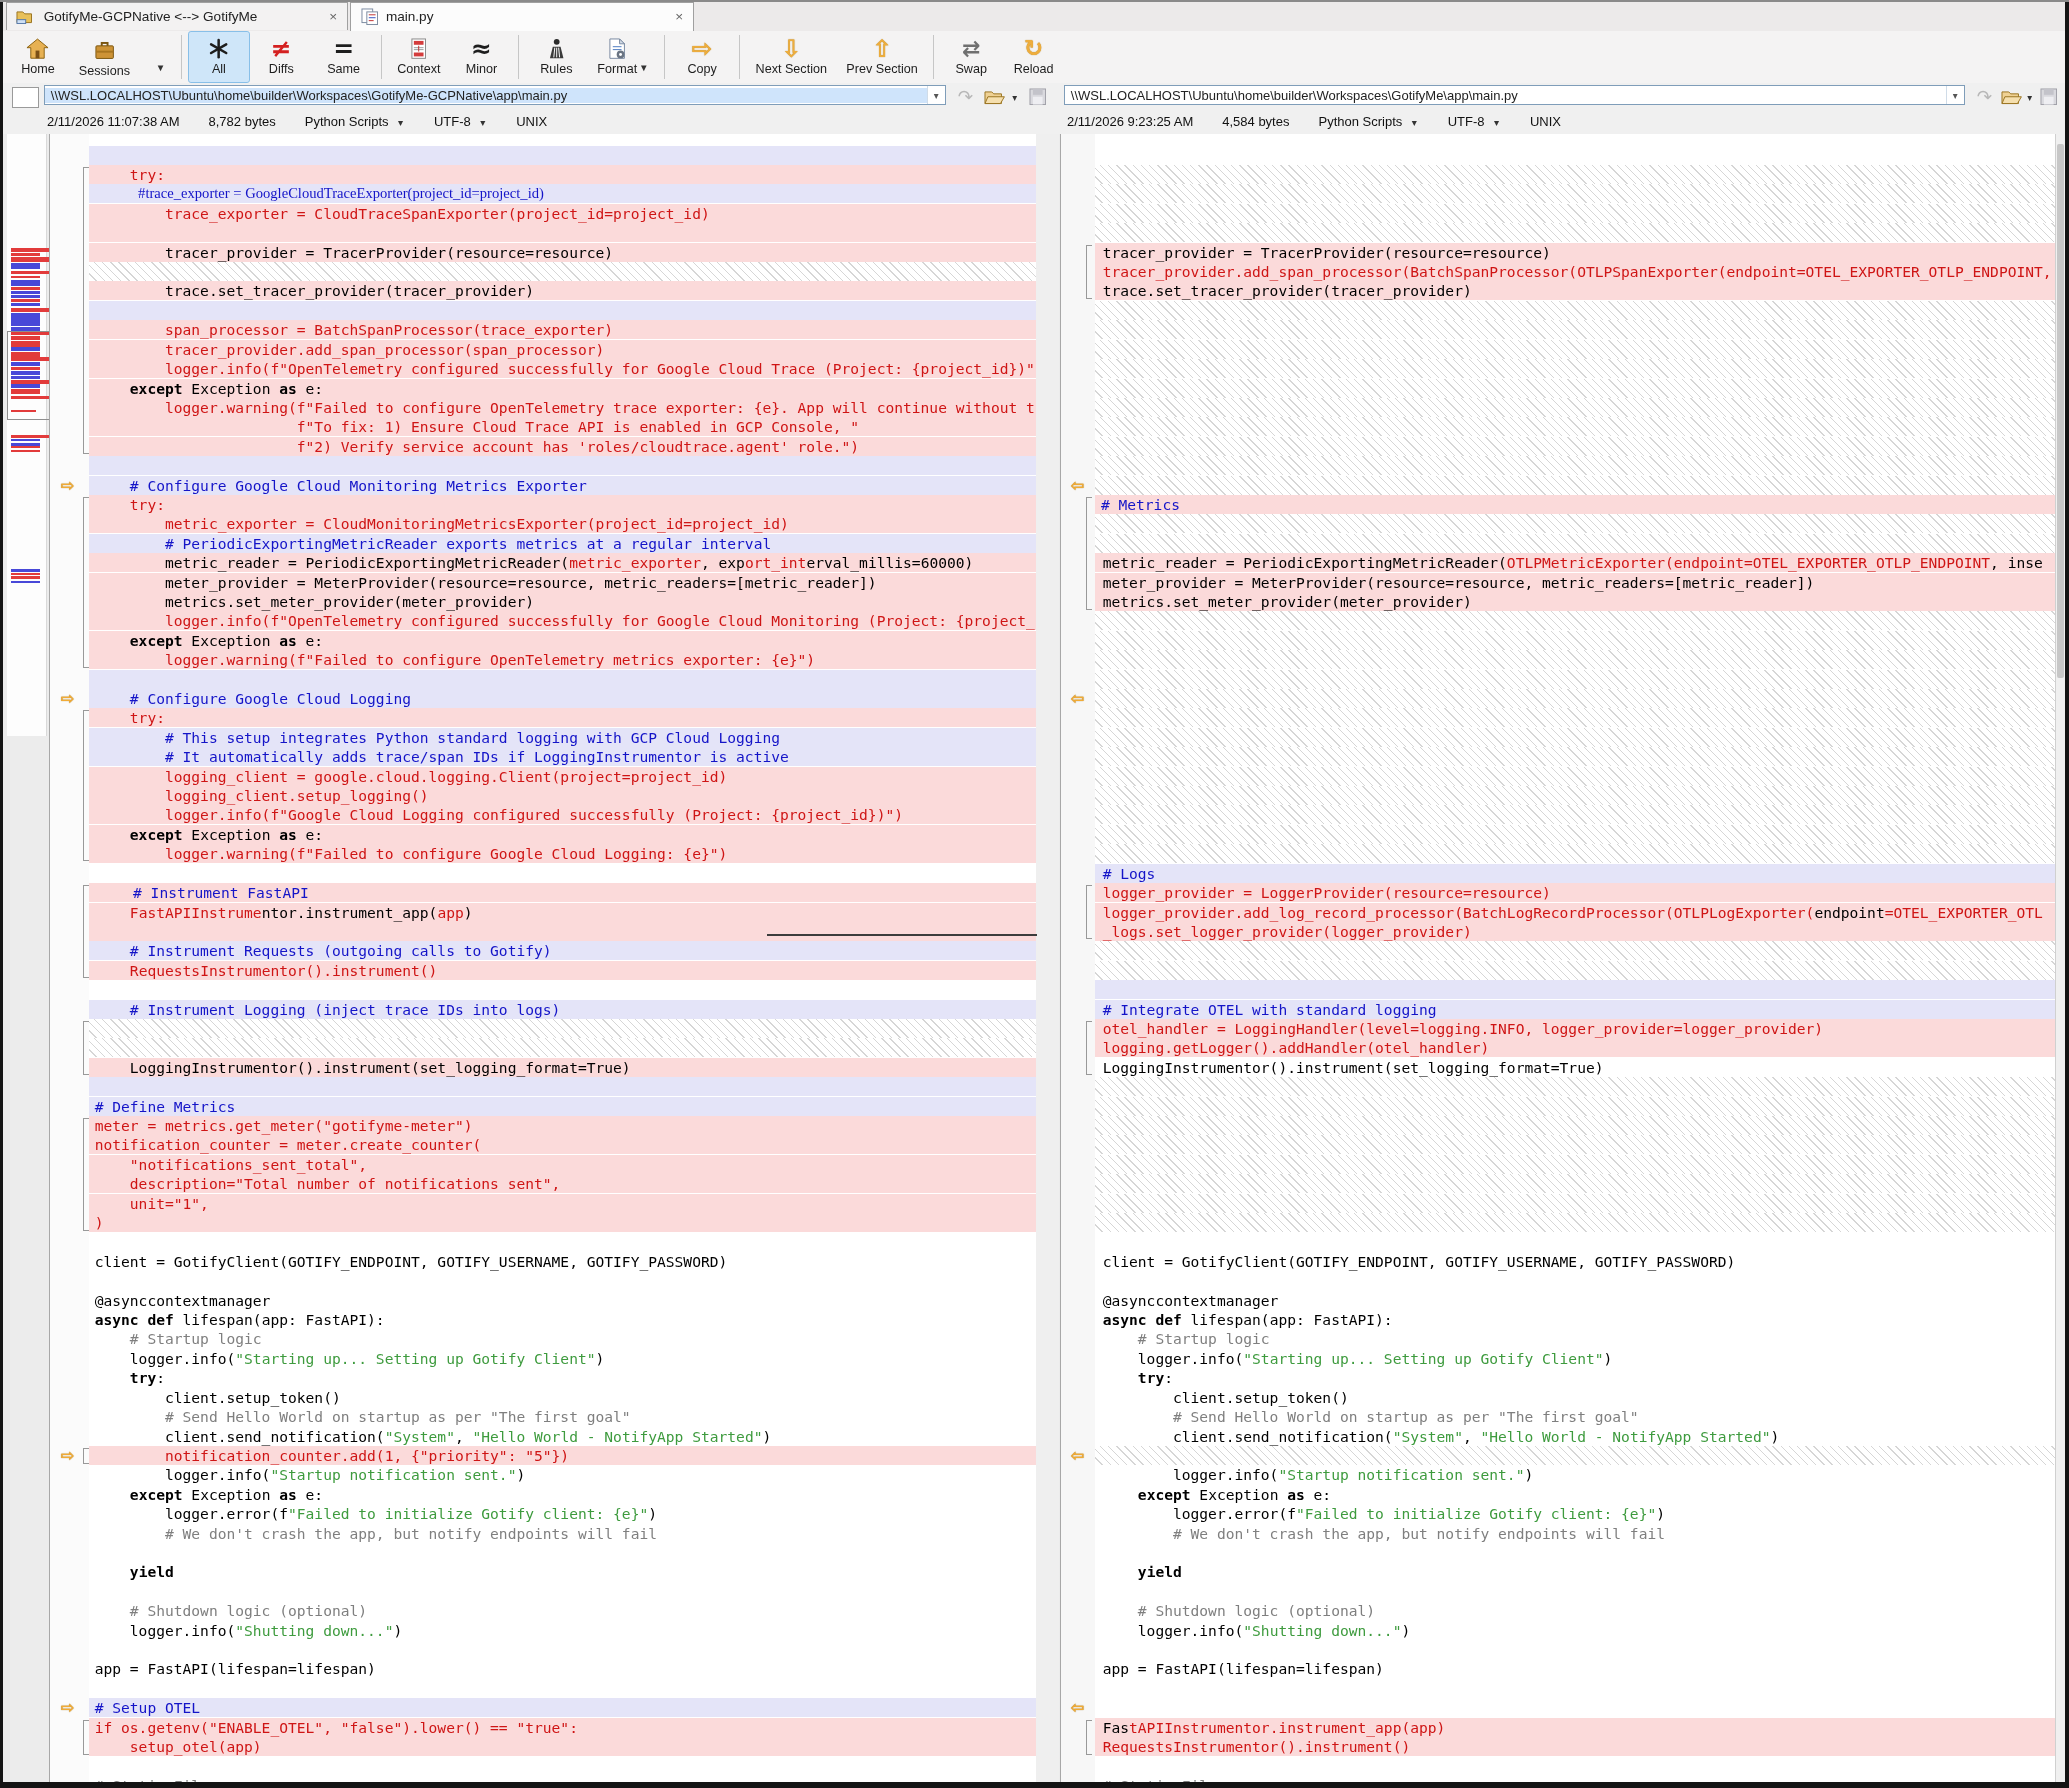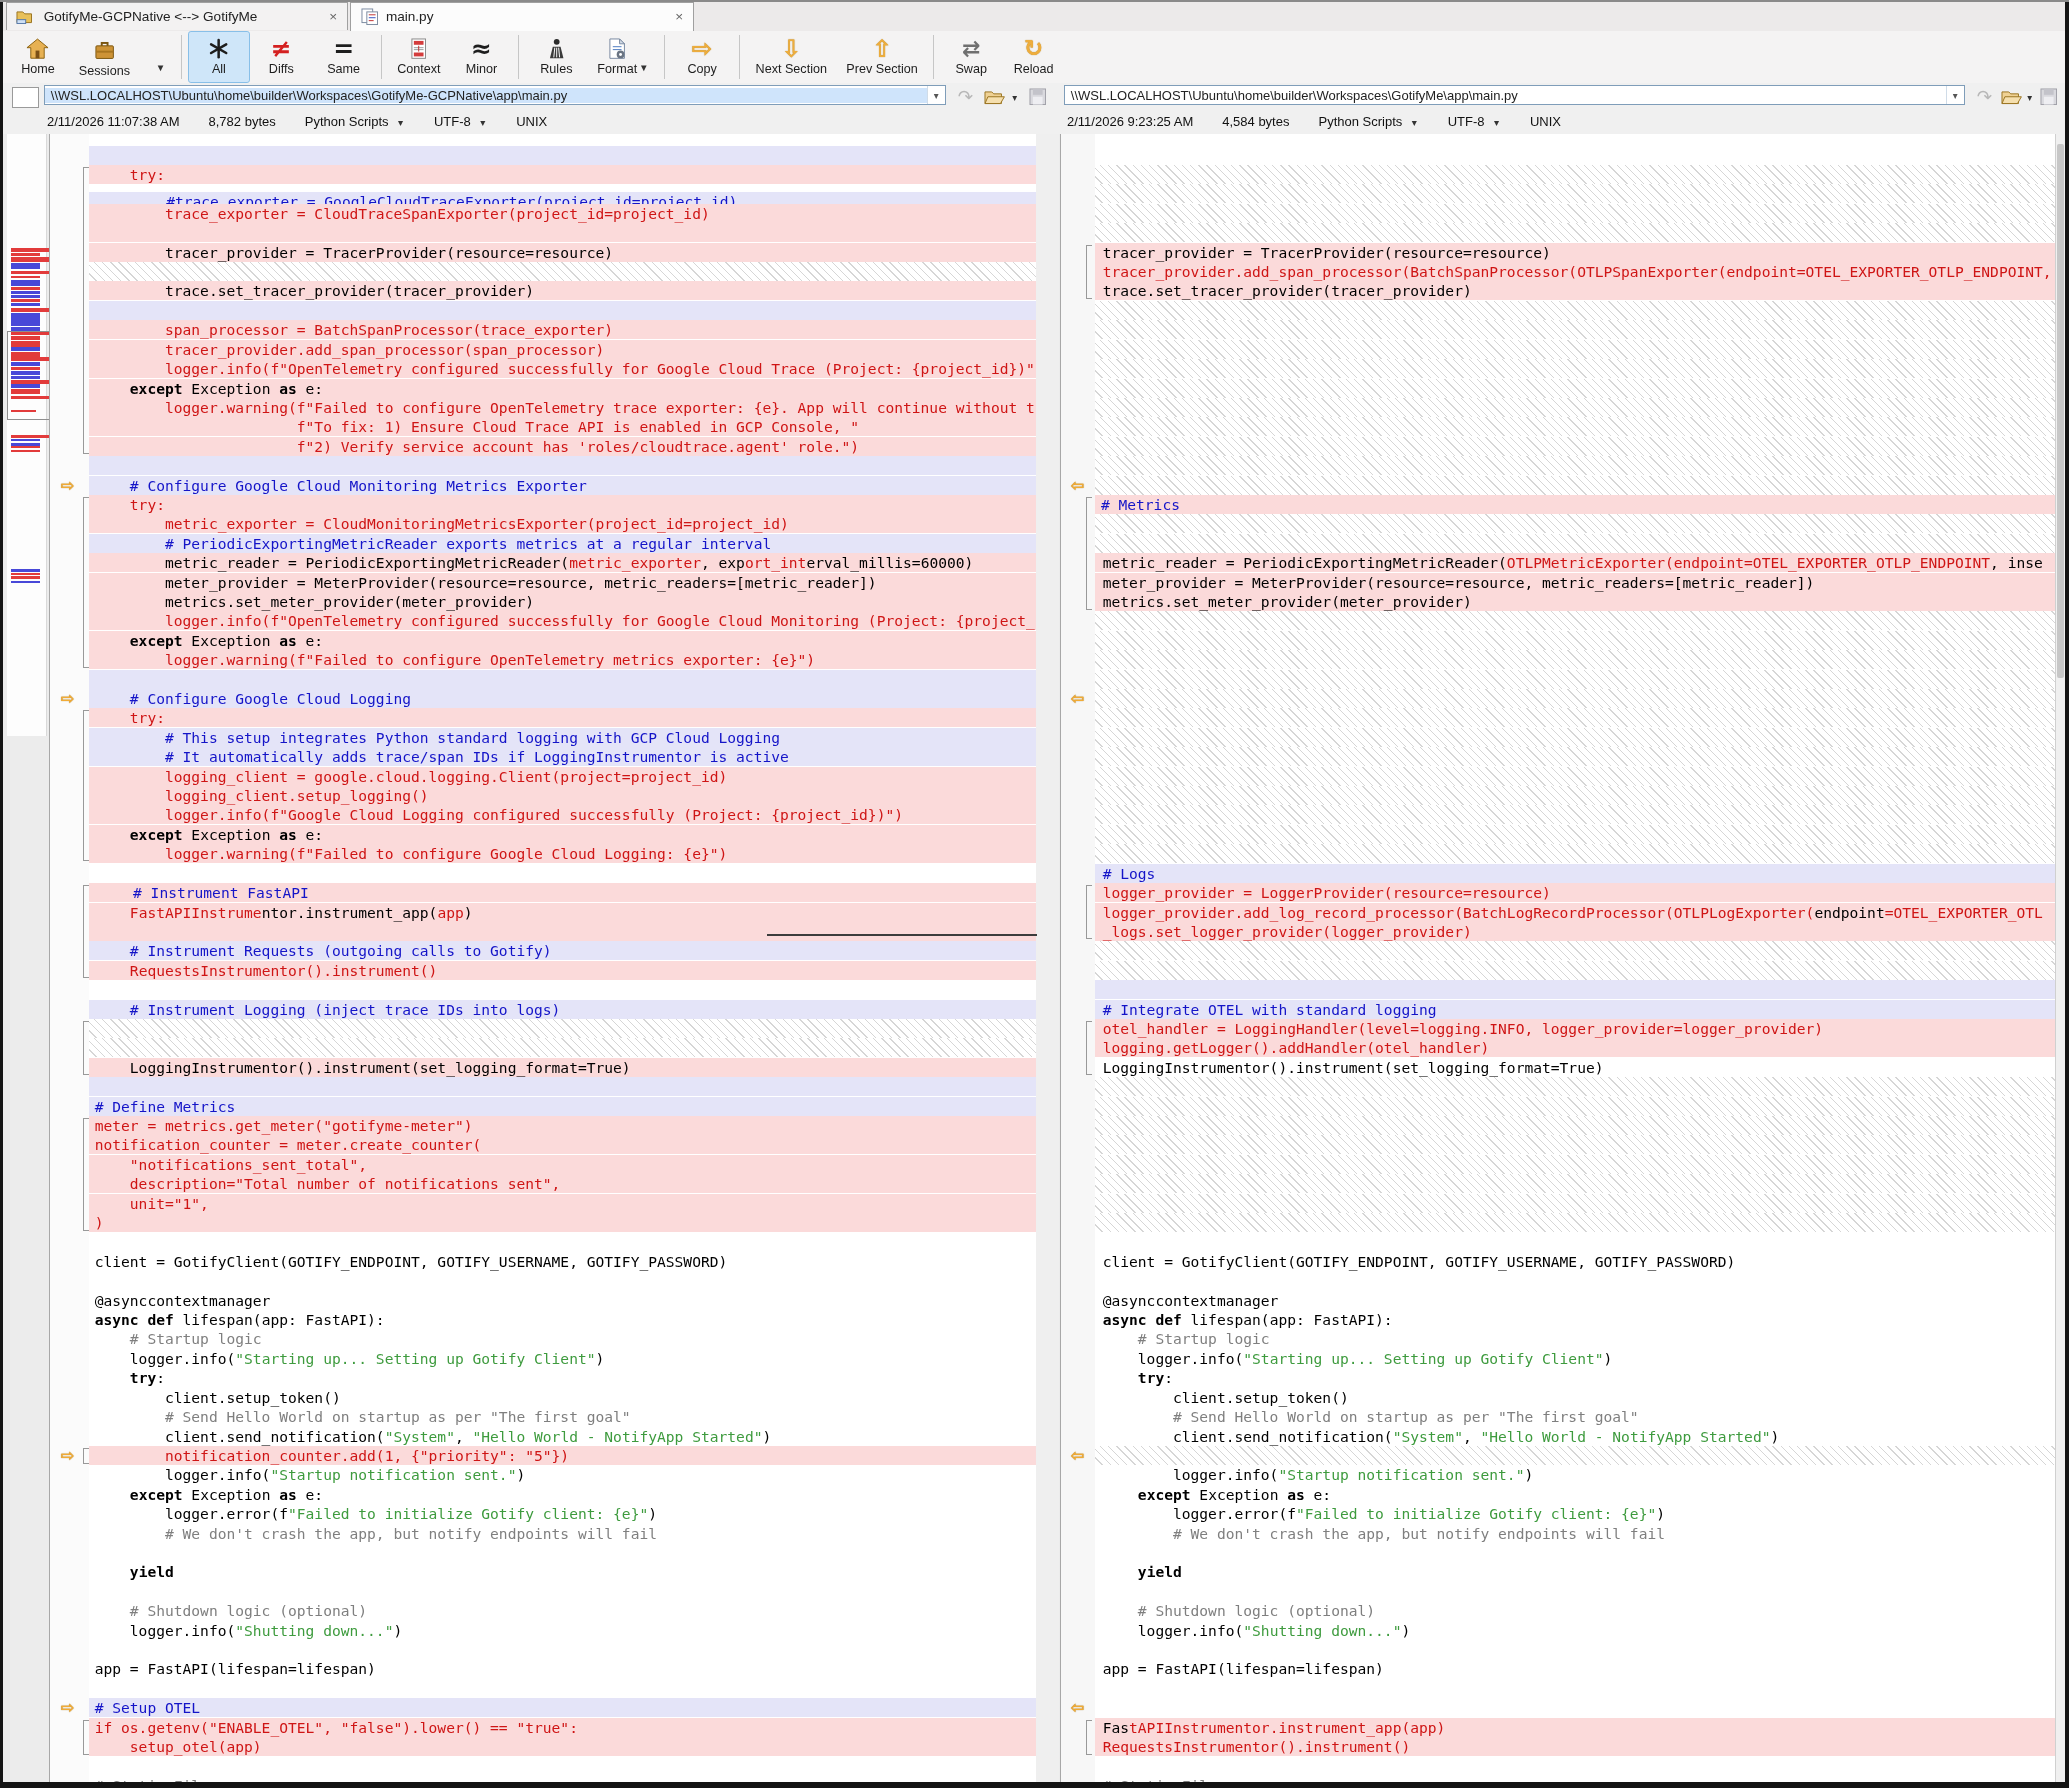--- a/index.html
+++ b/index.html
@@ -328,21 +328,21 @@
         <div class="mbar red" style="top: 439px; height: 1.9px; width: 29px;"></div>
         <div class="mbar red" style="top: 442px; height: 2.9px; width: 29px;"></div>
         <div class="mbar blue" style="top: 447px; height: 1.9px; width: 29px;"></div>
         <div id="viewrect" style="top: 197px; height: 87px;"></div>
       </div>
     <div class="gutter" style="left:47px;width:40px;"></div>
     <div class="vline" style="left:46px;"></div>
     <div class="pane" id="paneL" style="left:86px;width:947px;">
         <div class="row bg-v" style="top: 11.6px; padding-left: 5.8px;"></div>
         <div class="row bg-p" style="top: 31px; padding-left: 5.8px;"><span class="tr">    try:</span></div>
-        <div class="row bg-v" style="top: 58px; padding-left: 7px;"><span class="tb">        #trace_exporter = GoogleCloudTraceExporter(project_id=project_id)</span></div>
+        <div class="row bg-v" style="top: 50px; padding-left: 20px; font-family: Liberation Serif, serif;"><span class="tb">        #trace_exporter = GoogleCloudTraceExporter(project_id=project_id)</span></div>
         <div class="row bg-p" style="top: 70px; padding-left: 5.8px;"><span class="tr">        trace_exporter = CloudTraceSpanExporter(project_id=project_id)</span></div>
         <div class="row bg-p" style="top: 89px; padding-left: 5.8px;"></div>
         <div class="row bg-p" style="top: 109px; padding-left: 5.8px;"><span class="tk">        tracer_provider = TracerProvider(resource=resource)</span></div>
         <div class="row bg-h" style="top: 128px; padding-left: 5.8px;"></div>
         <div class="row bg-p" style="top: 147px; padding-left: 5.8px;"><span class="tk">        trace.set_tracer_provider(tracer_provider)</span></div>
         <div class="row bg-v" style="top: 167px; padding-left: 5.8px;"></div>
         <div class="row bg-p" style="top: 186px; padding-left: 5.8px;"><span class="tr">        span_processor = BatchSpanProcessor(trace_exporter)</span></div>
         <div class="row bg-p" style="top: 206px; padding-left: 5.8px;"><span class="tr">        tracer_provider.add_span_processor(span_processor)</span></div>
         <div class="row bg-p" style="top: 225px; padding-left: 5.8px;"><span class="tr">        logger.info(f"OpenTelemetry configured successfully for Google Cloud Trace (Project: {project_id})")</span></div>
         <div class="row bg-p" style="top: 245px; padding-left: 5.8px;"><span class="tK">    except</span><span class="tk"> Exception </span><span class="tK">as</span><span class="tk"> e:</span></div>

